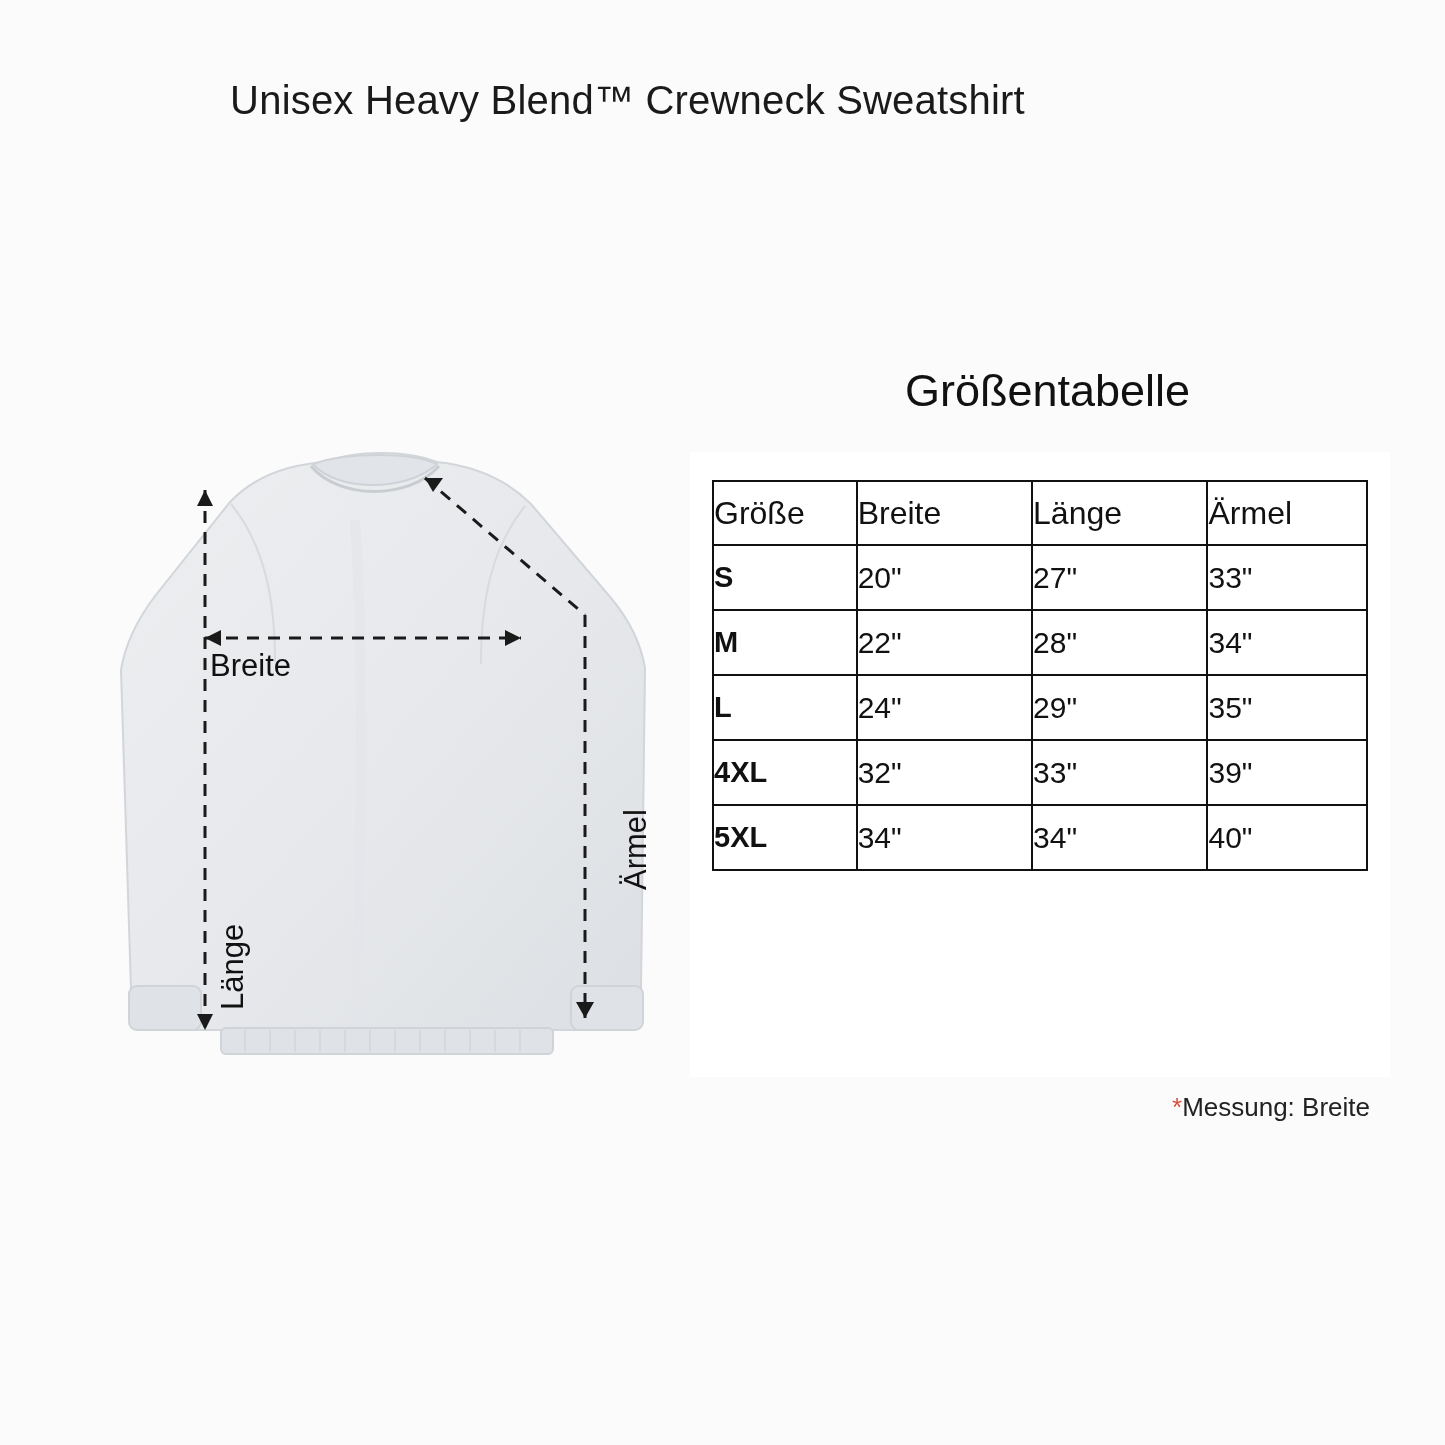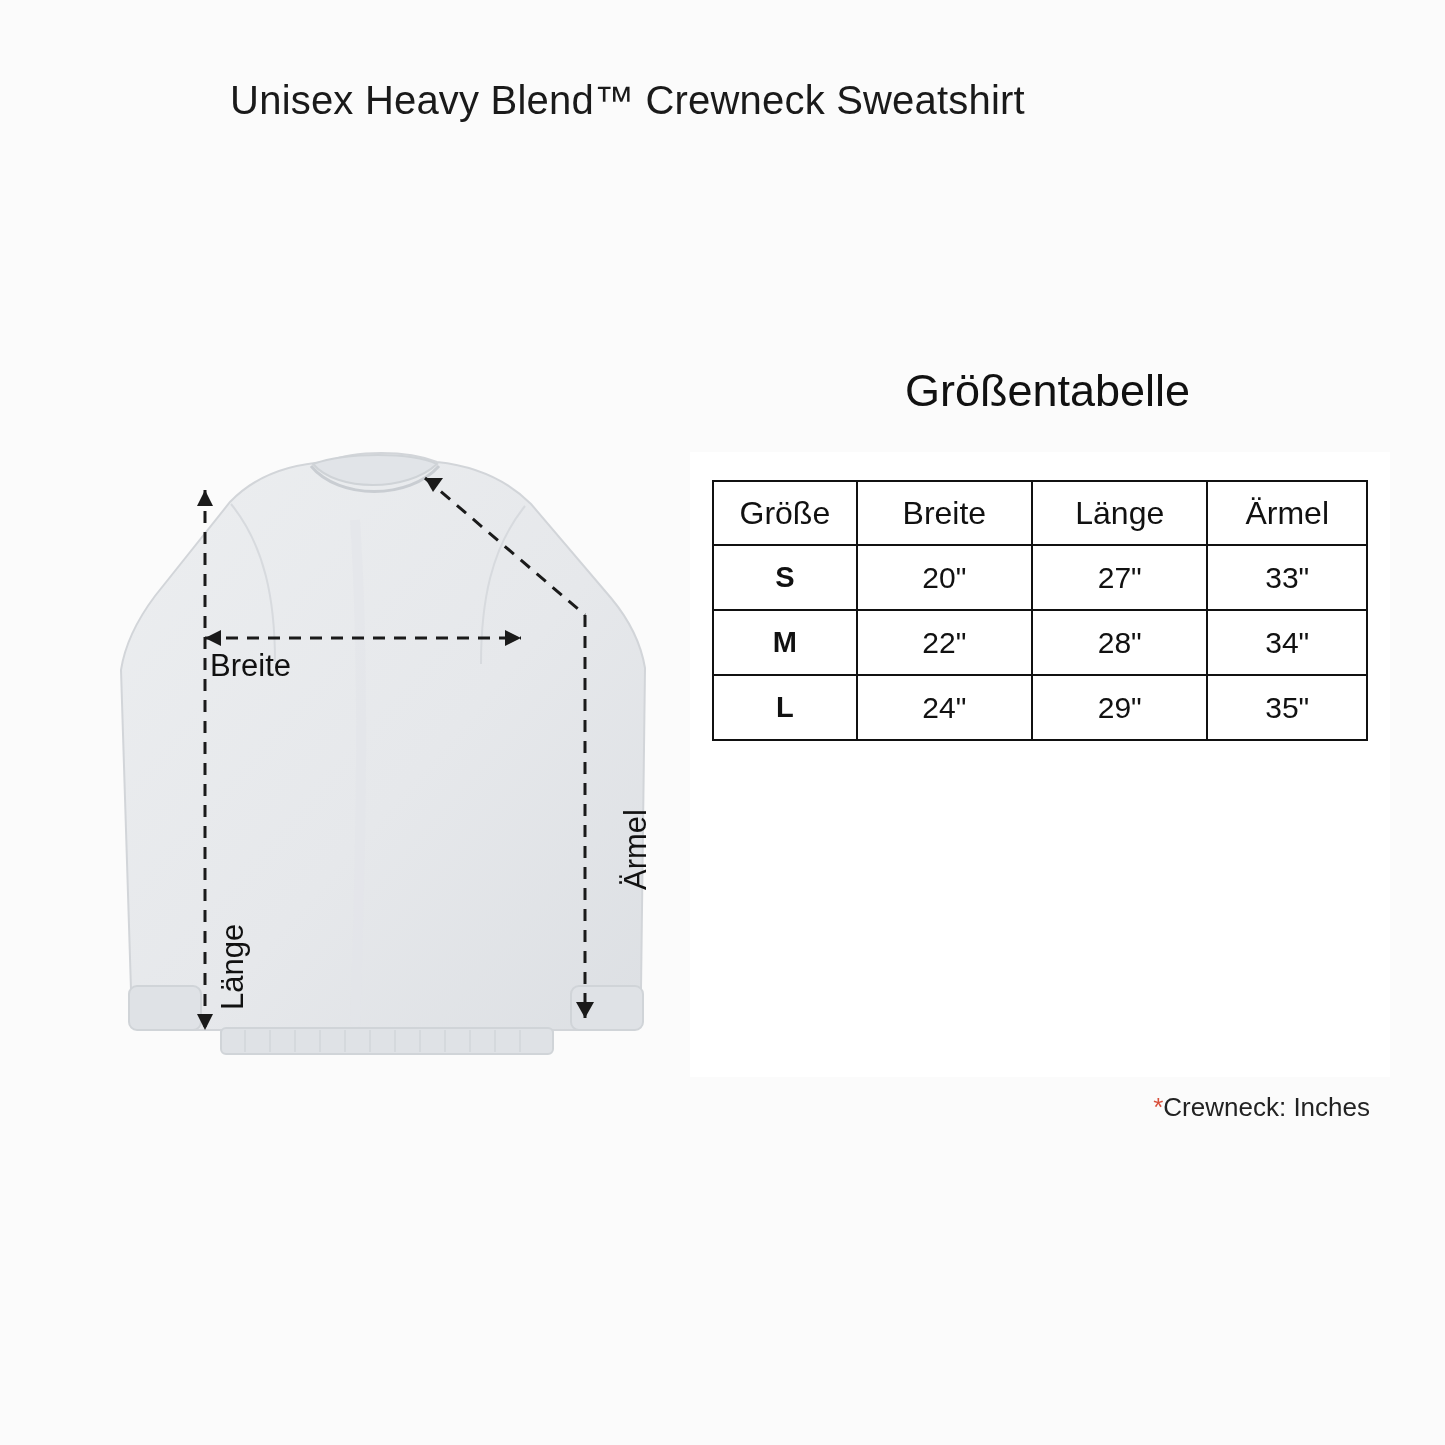--- a/index.html
+++ b/index.html
@@ -93,21 +93,21 @@
     position: absolute;
     left: 712px;
     top: 480px;
     width: 656px;
     border-collapse: collapse;
     background: transparent;
   }
   table.size-table th,
   table.size-table td {
     border: 2px solid #111;
-    text-align: center;
+    text-align: left;
     padding: 0;
     height: 63px;
     font-weight: 400;
     color: #111;
   }
   table.size-table thead th {
     font-size: 32px;
     height: 62px;
   }
   table.size-table tbody td {
@@ -245,20 +245,32 @@
         <td>22"</td>
         <td>28"</td>
         <td>34"</td>
       </tr>
       <tr>
         <td class="size-cell">L</td>
         <td>24"</td>
         <td>29"</td>
         <td>35"</td>
       </tr>
+      <tr>
+        <td class="size-cell">4XL</td>
+        <td>32"</td>
+        <td>33"</td>
+        <td>39"</td>
+      </tr>
+      <tr>
+        <td class="size-cell">5XL</td>
+        <td>34"</td>
+        <td>34"</td>
+        <td>40"</td>
+      </tr>
     </tbody>
   </table>
 
   <div class="measure-note">
-    <span class="star">*</span><span>Crewneck: Inches</span>
+    <span class="star">*</span><span>Messung: Breite</span>
   </div>
 
 </div>
 
 </body></html>

